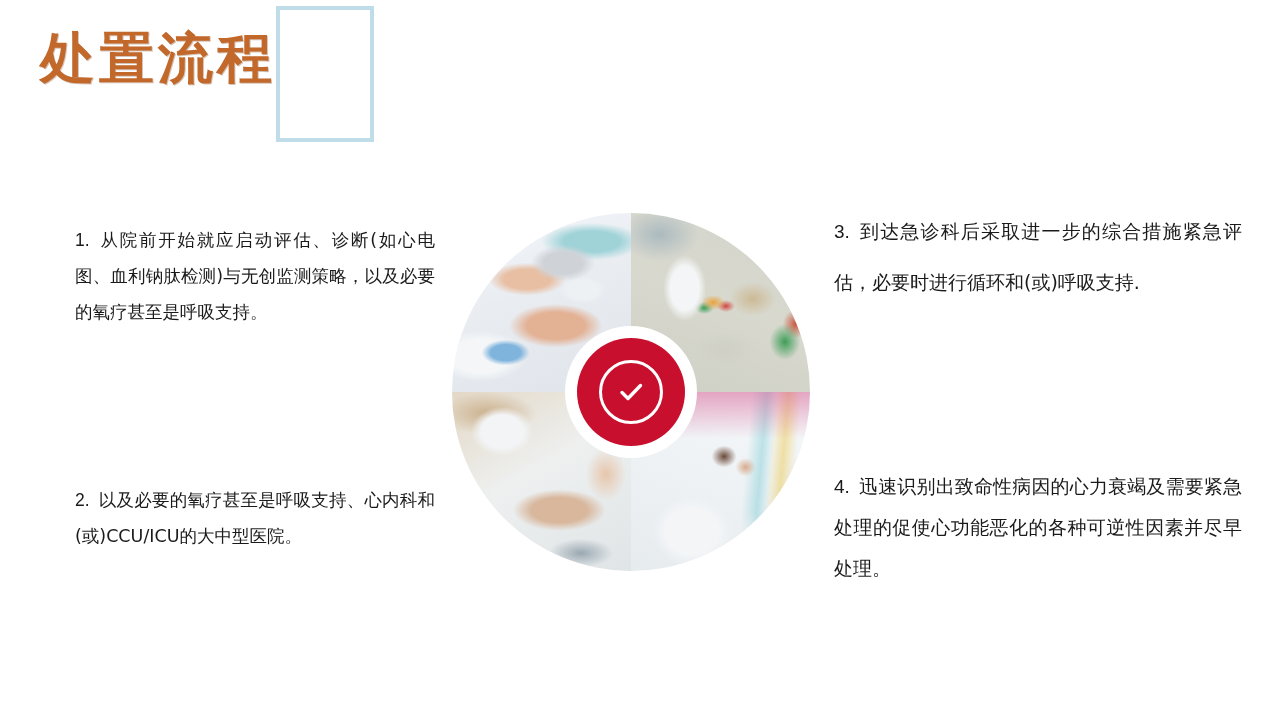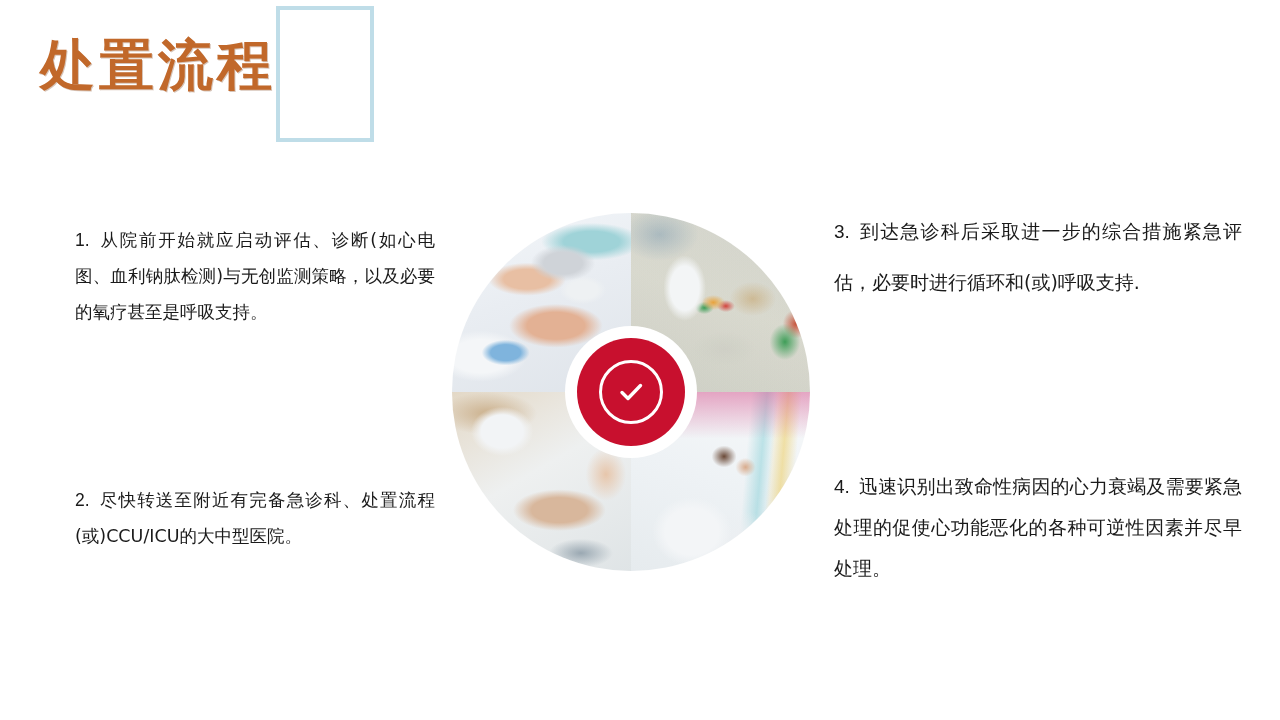--- a/index.html
+++ b/index.html
@@ -27,21 +27,21 @@
     left: 276px;
     top: 6px;
     width: 90px;
     height: 128px;
     border: 4px solid #bfdde8;
     box-sizing: content-box;
   }
   .slide-title {
     position: absolute;
     left: 40px;
-    top: 30px;
+    top: 23px;
     font-size: 55px;
     line-height: 70px;
     font-weight: bold;
     color: #c1682a;
     letter-spacing: 4px;
     white-space: nowrap;
     text-shadow: 1px 1px 0 rgba(120,60,20,0.30);
     font-family: "DejaVu Sans", "Liberation Sans", sans-serif;
   }
 
@@ -171,21 +171,21 @@
 
   <div class="title-deco-rect"></div>
 
   <div class="slide-title">处置流程</div>
 
   <div class="para para-1">
     <span class="num">1.</span><span>从院前开始就应启动评估、诊断(如心电图、血利钠肽检测)与无创监测策略，以及必要的氧疗甚至是呼吸支持。</span>
   </div>
 
   <div class="para para-2">
-    <span class="num">2.</span><span>尽快转送至附近有完备急诊科、处置流程(或)CCU/ICU的大中型医院。</span>
+    <span class="num">2.</span><span>以及必要的氧疗甚至是呼吸支持、心内科和(或)CCU/ICU的大中型医院。</span>
   </div>
 
   <div class="para para-3">
     <span class="num">3.</span><span>到达急诊科后采取进一步的综合措施紧急评估，必要时进行循环和(或)呼吸支持.</span>
   </div>
 
   <div class="para para-4">
     <span class="num">4.</span><span>迅速识别出致命性病因的心力衰竭及需要紧急处理的促使心功能恶化的各种可逆性因素并尽早处理。</span>
   </div>
 

